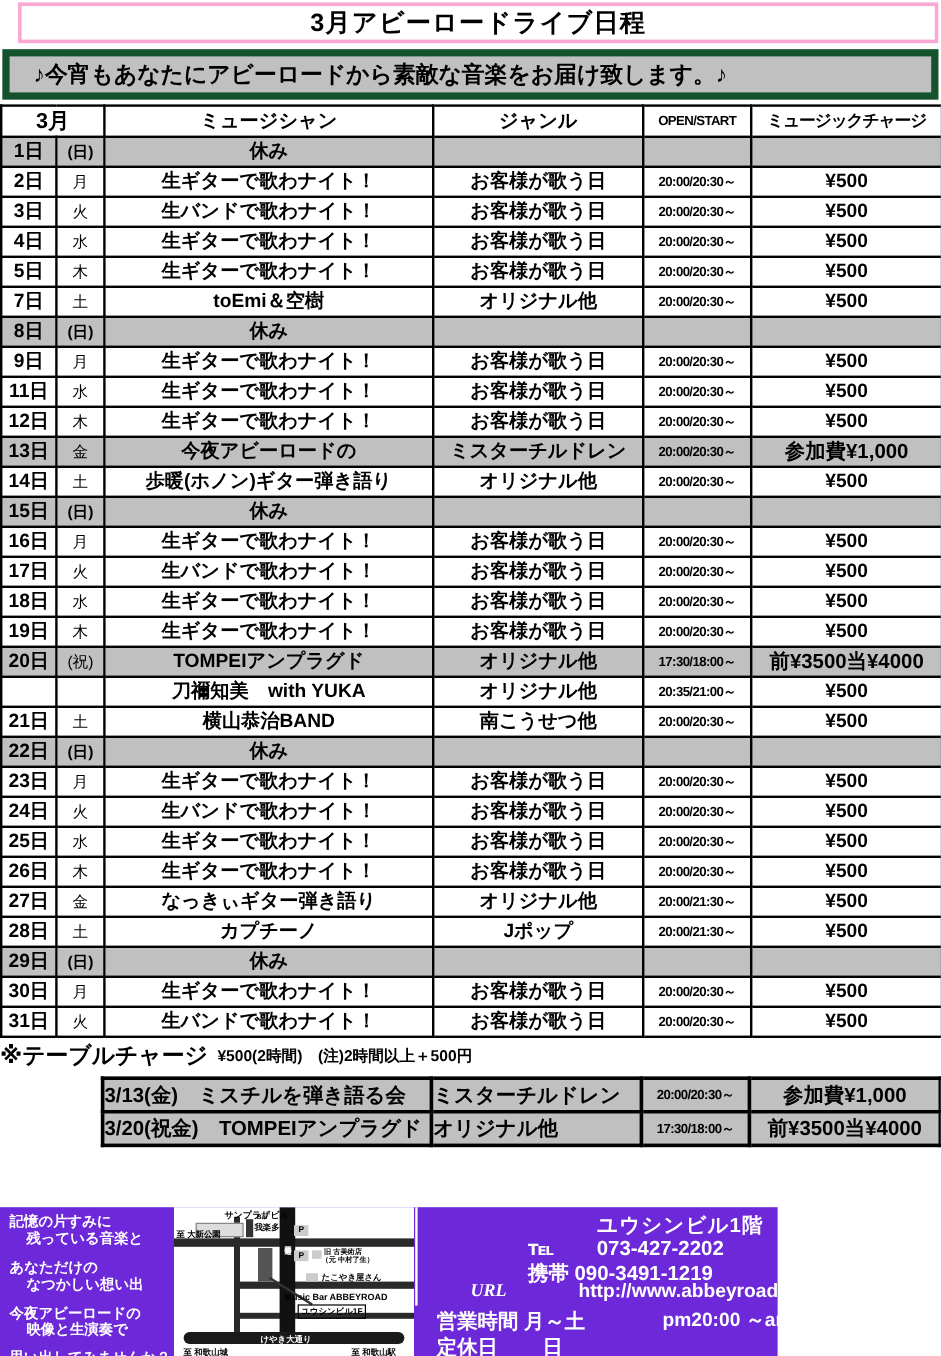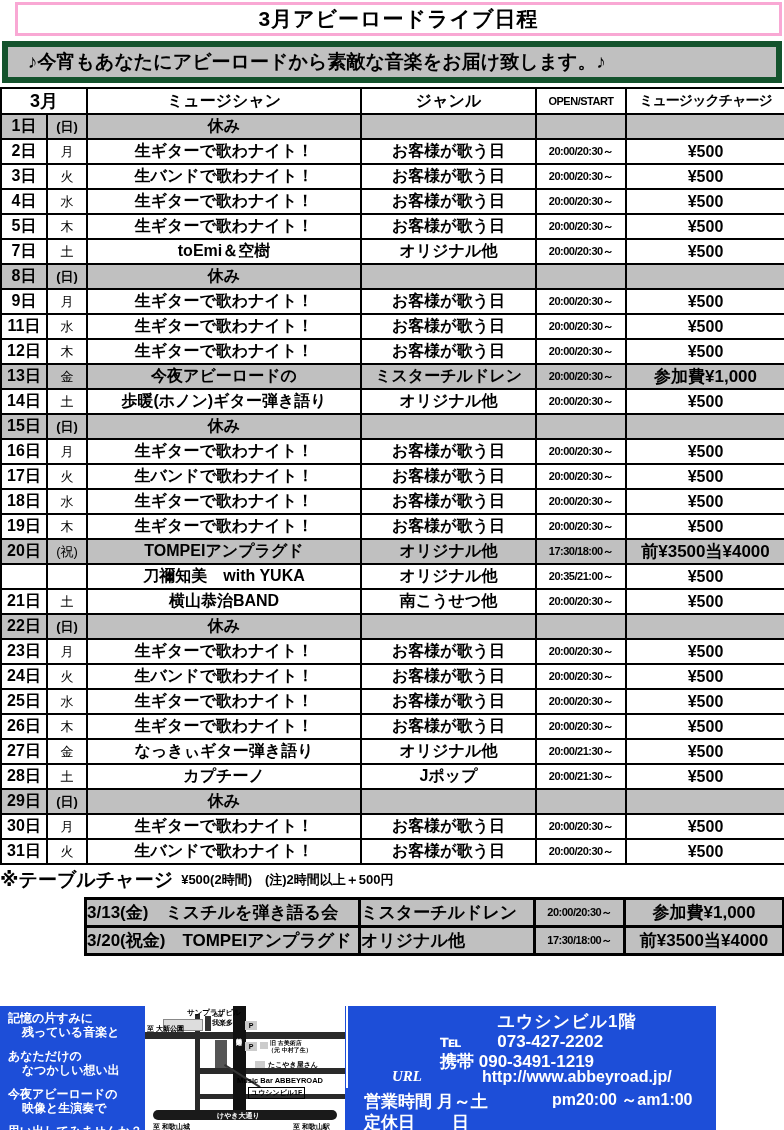--- a/index.html
+++ b/index.html
@@ -49,22 +49,22 @@
   table.hilite{ border-collapse:collapse; table-layout:fixed; width:698px; margin:4px 0 0 84px; }
   table.hilite td{
     border:3px solid #000; background:#c0c0c0; font-weight:bold;
     height:28px; padding:0; white-space:nowrap; overflow:hidden;
   }
   td.hl-event{ font-size:17px; text-align:left; padding-left:8px; }
   td.hl-genre{ font-size:17px; text-align:left; padding-left:6px; }
   td.hl-time{ font-size:11px; text-align:center; letter-spacing:-0.5px; }
   td.hl-charge{ font-size:17px; text-align:center; }
   .footer-panel{
-    position:absolute; left:0; top:1006px; width:716px; height:124px;
-    background:#1d4ed8; color:#fff;
+    position:absolute; left:0; top:1006px; width:648px; height:124px;
+    background:#6d28d9; color:#fff;
   }
   .poem{ position:absolute; left:8px; top:5px; width:135px; font-size:12px; font-weight:bold; line-height:1.2; }
   .poem .grp{ margin-bottom:9px; }
   .poem .indent{ padding-left:14px; }
   .mapbox{
     position:absolute; left:145px; top:0; width:200px; height:124px;
     background:#fff; color:#000; overflow:hidden;
   }
   .mapbox .road{ position:absolute; background:#2a2a2a; }
   .mapbox .lbl{ position:absolute; font-size:7px; font-weight:bold; white-space:nowrap; }

